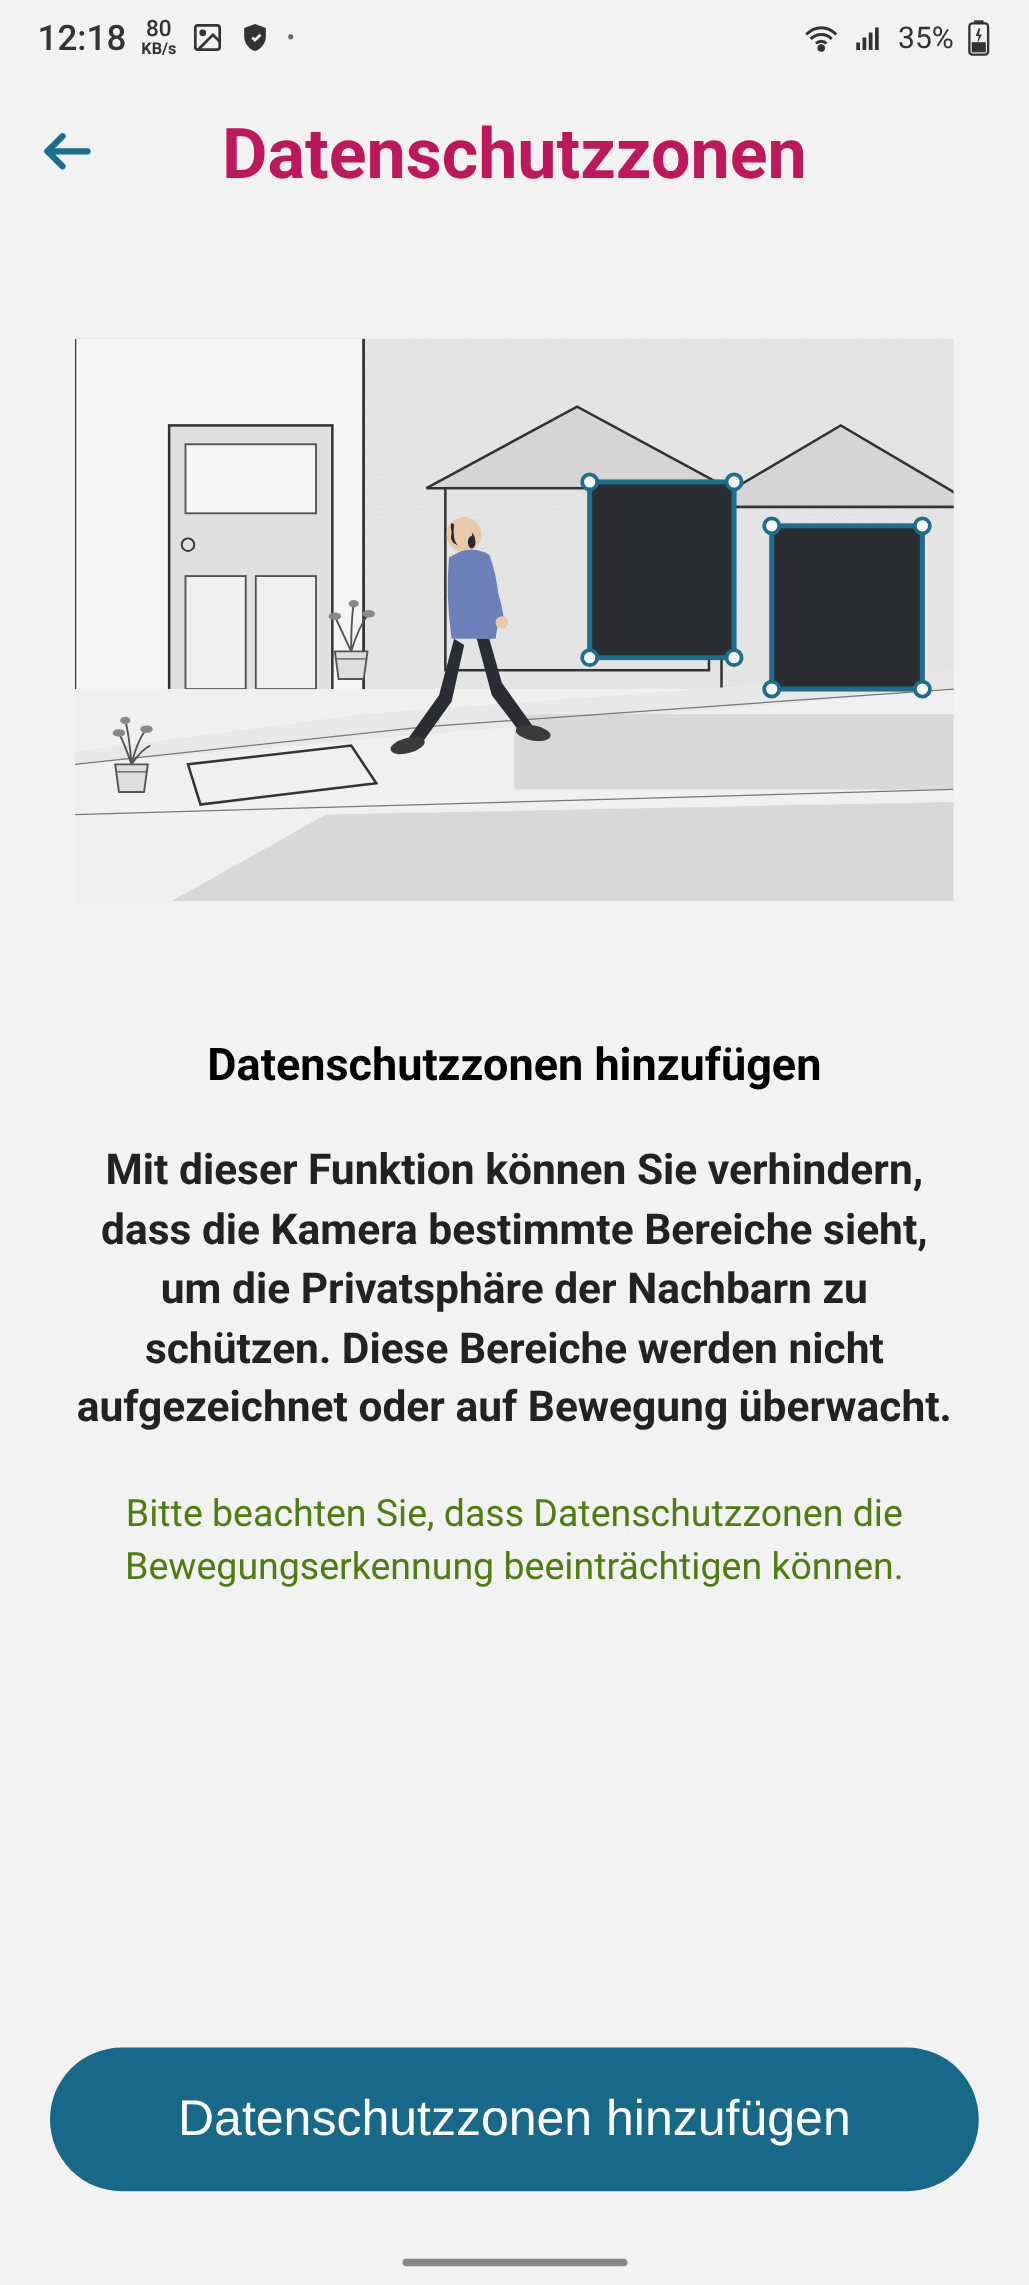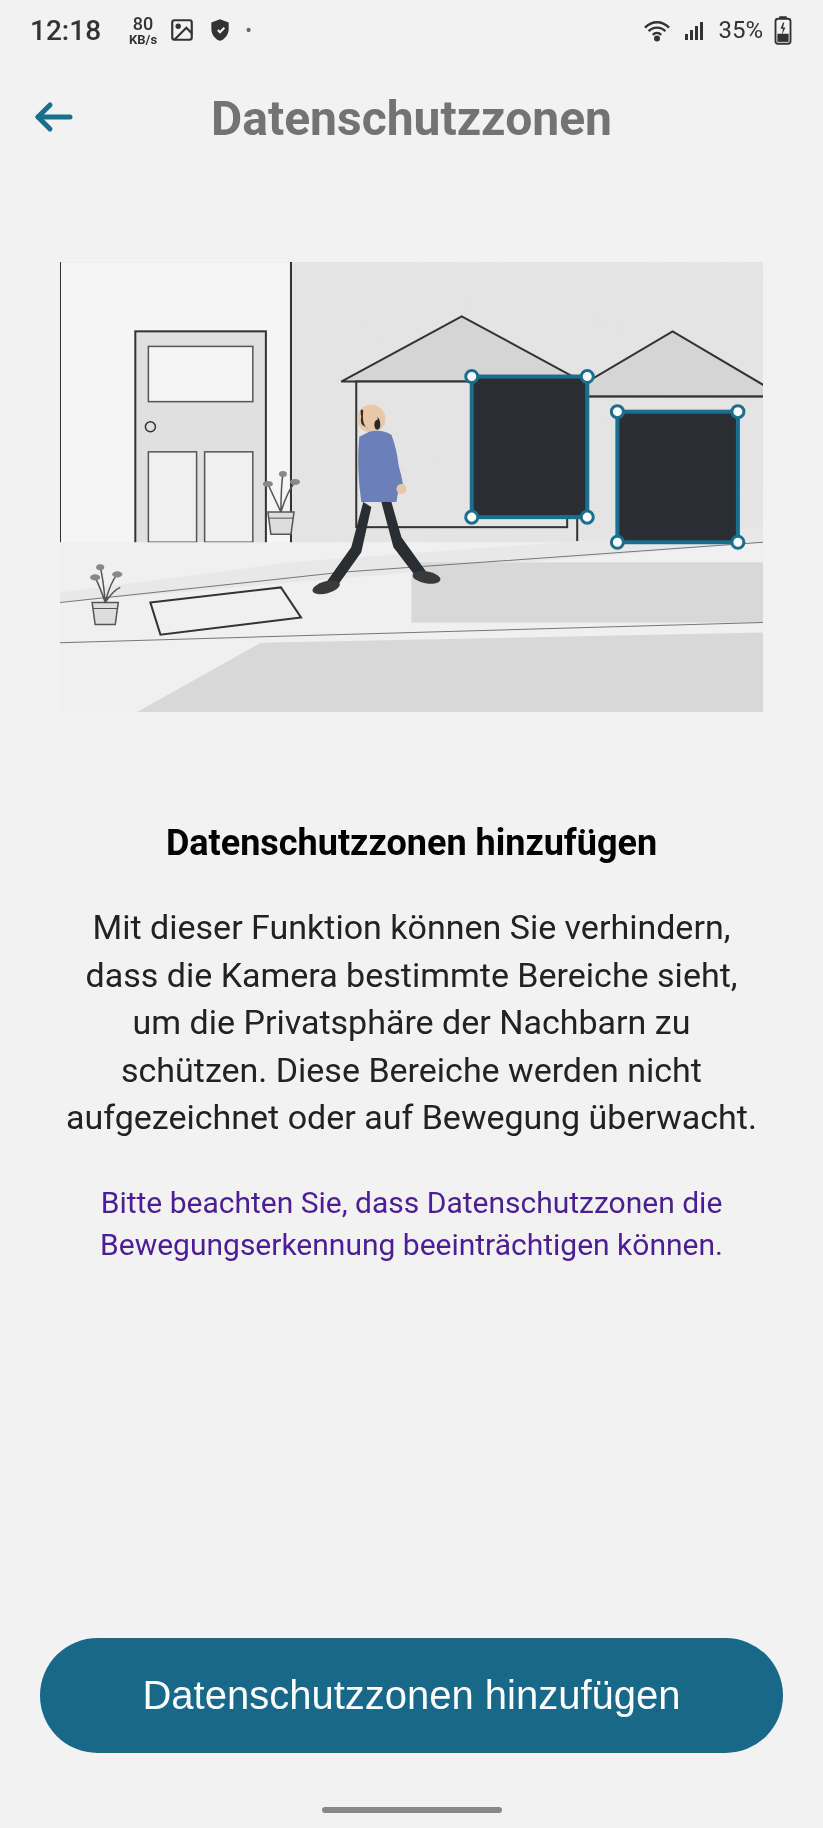--- a/index.html
+++ b/index.html
@@ -25,71 +25,71 @@
       display: flex;
       align-items: center;
       gap: 12px;
     }
     .status-right {
       display: flex;
       align-items: center;
       gap: 10px;
     }
     .status-time { font-weight: 500; }
-    .status-speed { font-size: 18px; line-height: 1; display: flex; flex-direction: column; align-items: center; margin-left: 16px; }
+    .status-speed { font-size: 18px; line-height: 1; display: flex; flex-direction: column; align-items: center; }
     .status-speed .num { font-weight: 500; }
     .status-speed .unit { font-size: 13px; font-weight: bold; }
     .status-icon { display: flex; align-items: center; }
     .header {
       display: flex;
       align-items: center;
       padding: 30px 30px 20px;
       position: relative;
     }
     .back-btn {
       position: absolute;
       left: 30px;
       color: #1a6e8e;
       cursor: pointer;
     }
     .page-title {
       flex: 1;
       text-align: center;
-      font-size: 48px;
+      font-size: 56px;
       font-weight: 700;
-      color: #737373;
+      color: #be185d;
     }
     .illustration {
       margin: 95px 60px 0;
       height: 450px;
       background: #e8e8e8;
       position: relative;
       overflow: hidden;
     }
     .content {
       padding: 110px 60px 0;
       text-align: center;
     }
     .content-heading {
       font-size: 36px;
       font-weight: 700;
       color: #000;
       margin-bottom: 40px;
     }
     .content-body {
       font-size: 34px;
-      font-weight: 400;
+      font-weight: 700;
       color: #222;
       line-height: 1.4;
       margin-bottom: 40px;
       margin-top: 40px;
     }
     .content-note {
       font-size: 30px;
-      color: #4c1d95;
+      color: #4d7c0f;
       line-height: 1.4;
     }
     .primary-button {
       position: absolute;
       bottom: 75px;
       left: 40px;
       right: 40px;
       height: 115px;
       background: #18688a;
       border-radius: 60px;

